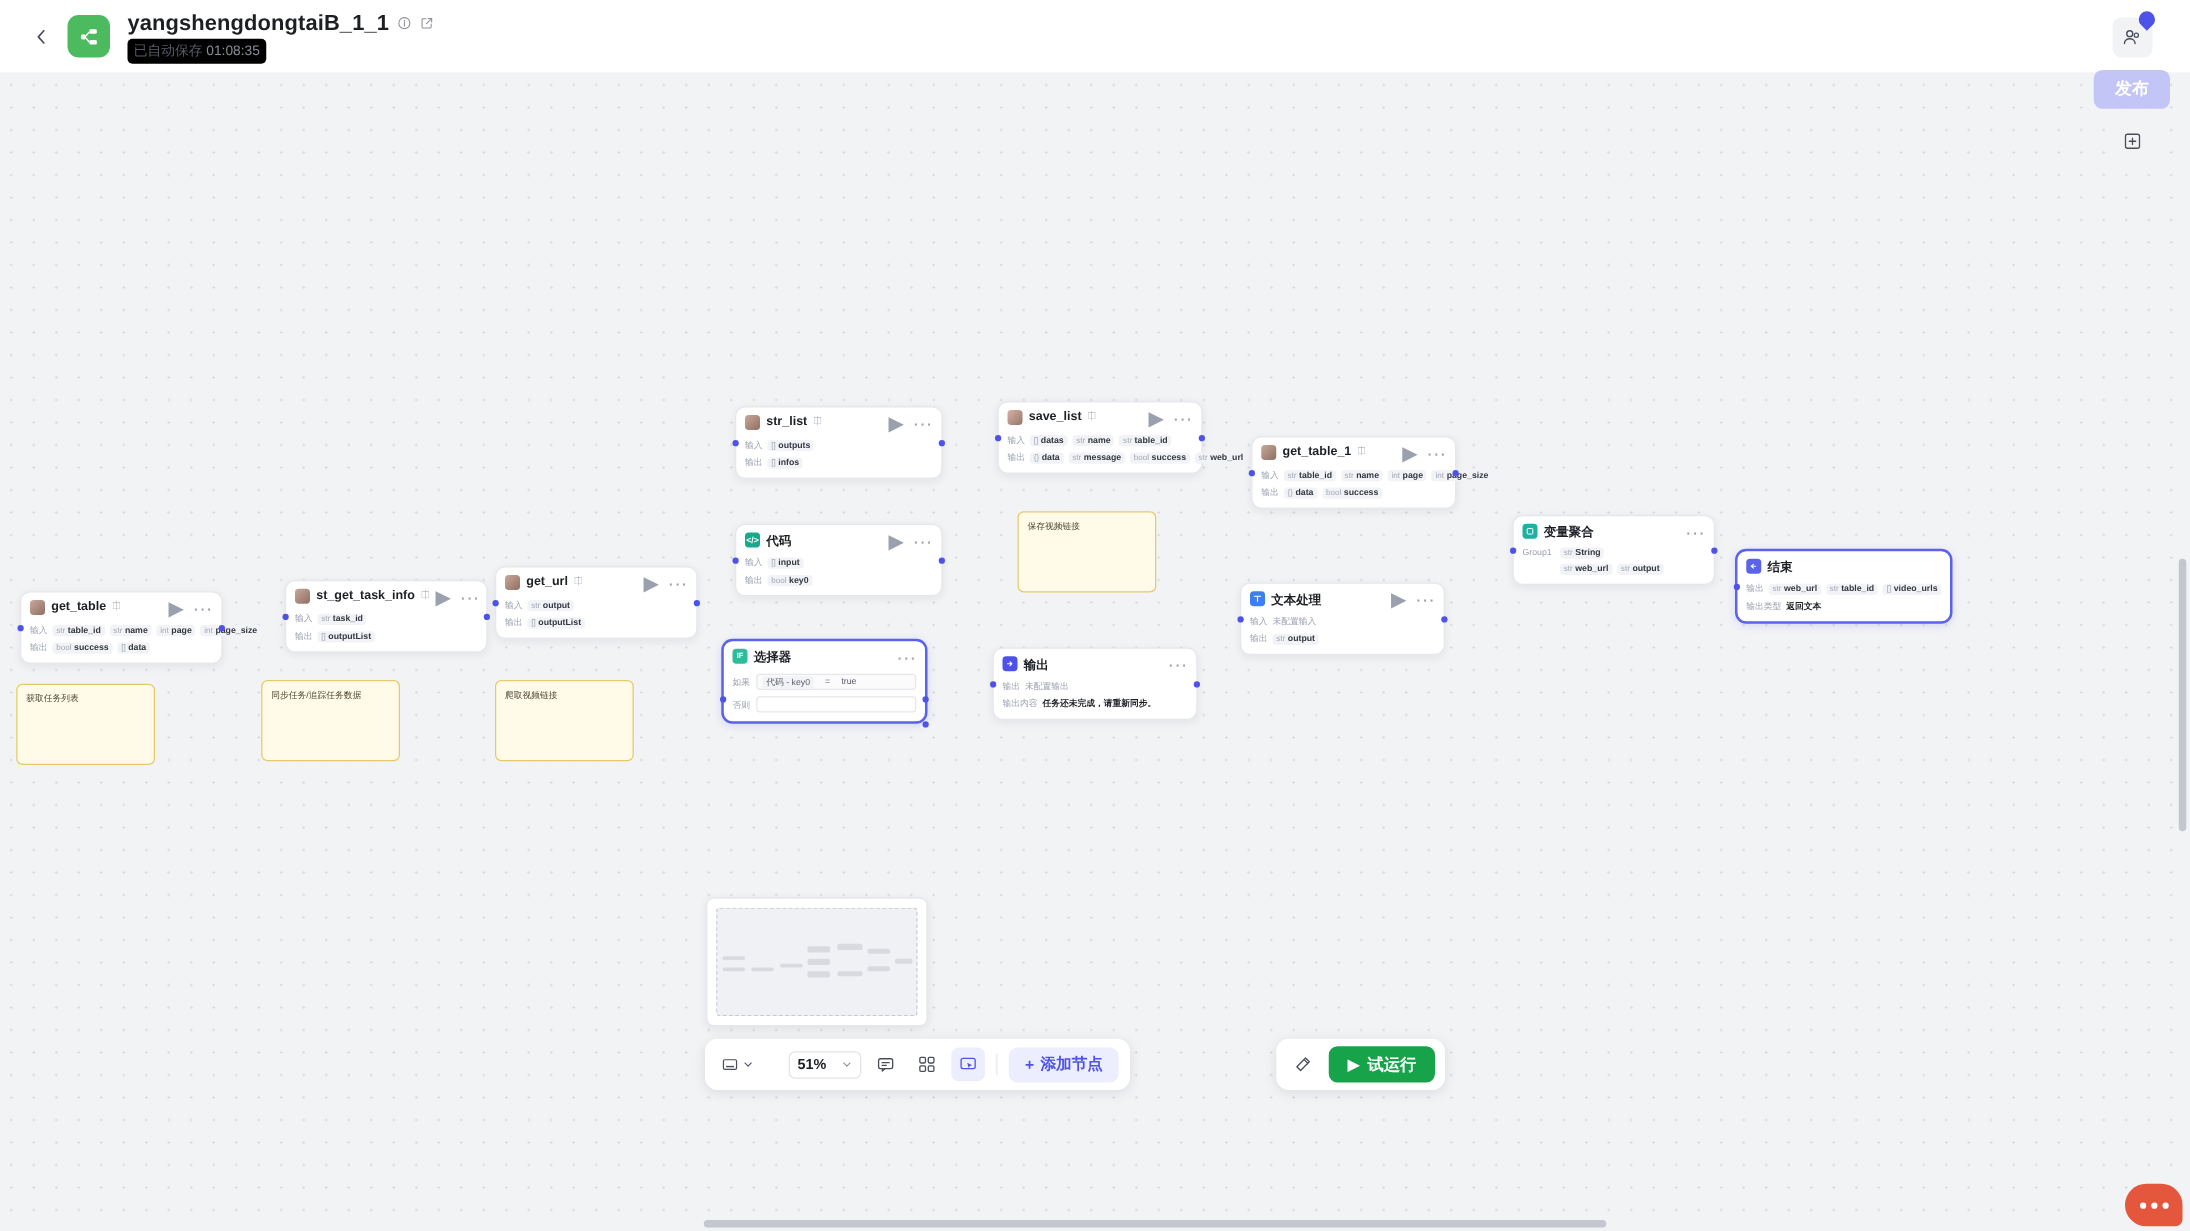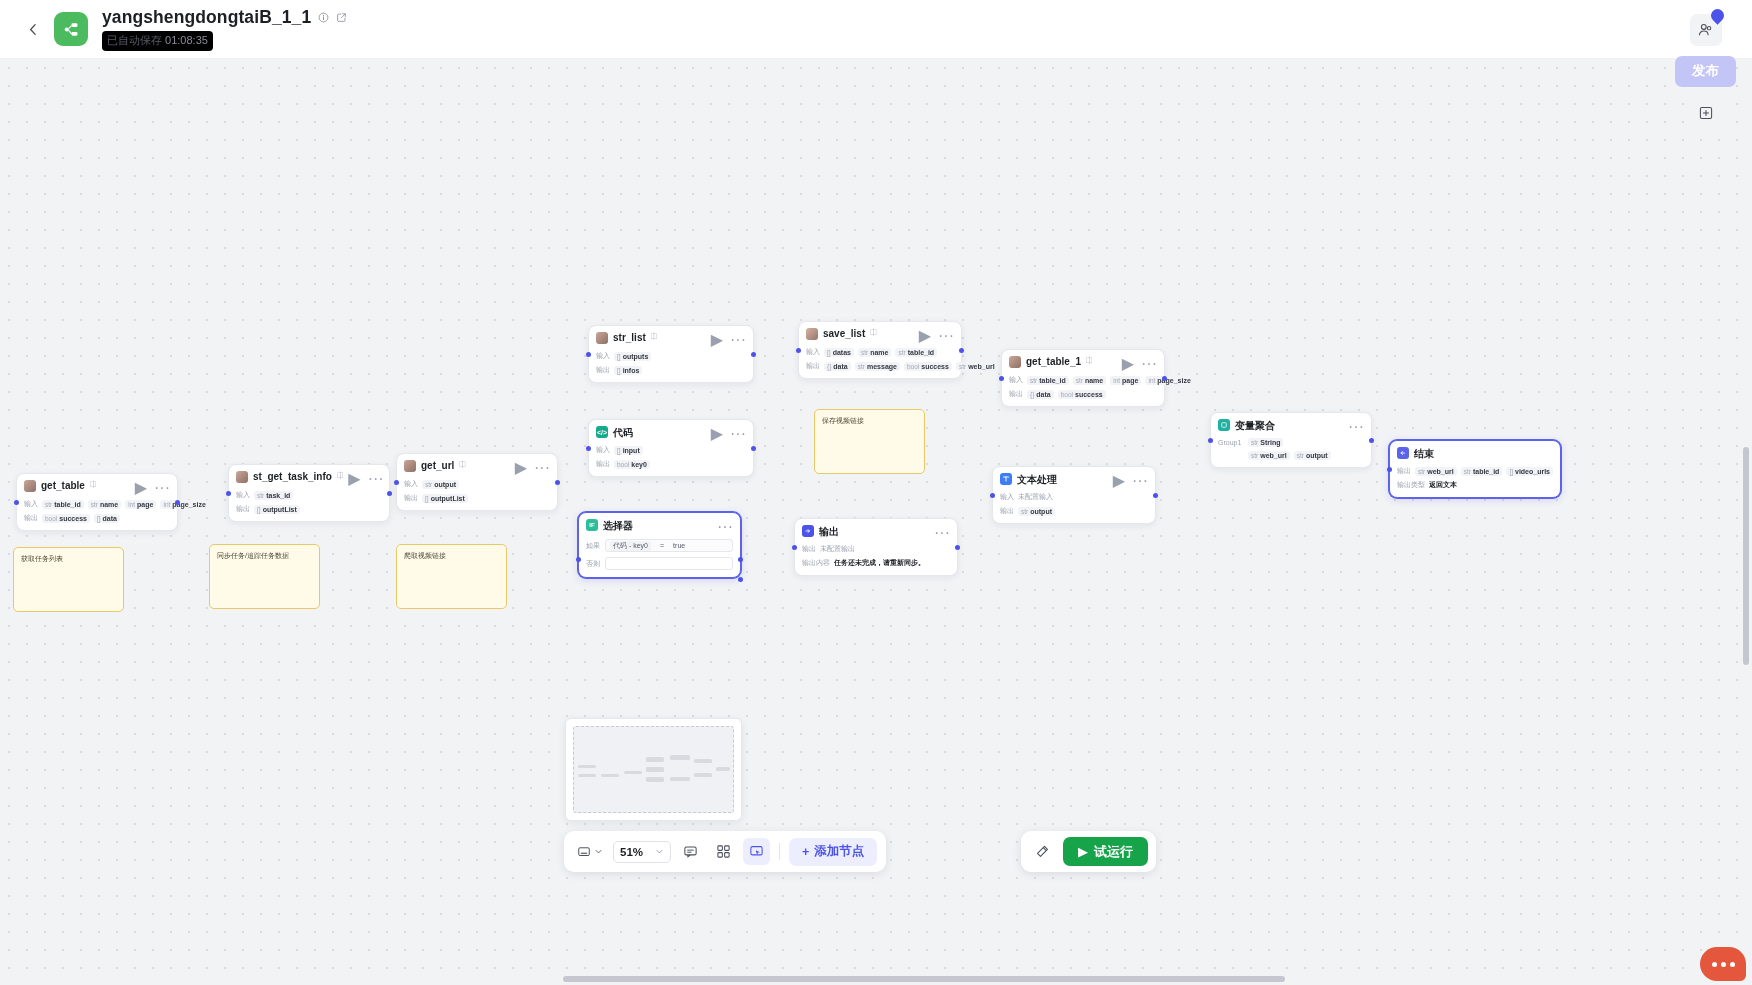--- a/index.html
+++ b/index.html
@@ -172,21 +172,21 @@
   }
   .tb-btn {
     height: 27px; min-width: 27px; border-radius: 6px;
     display: flex; align-items: center; justify-content: center;
     color: #4a4e5a; cursor: pointer; gap: 3px; padding: 0 4px;
   }
   .tb-btn.active { background: #eceefe; color: #4d53e8; }
   .zoom-select {
     height: 22px; border: 1px solid #e1e3e8; border-radius: 5px;
     display: flex; align-items: center; justify-content: space-between;
-    padding: 0 6px; gap: 12px; cursor: pointer; font-size: 11.5px; color: #1c1f23; font-weight: bold;
+    padding: 0 6px; gap: 12px; cursor: pointer; font-size: 11.5px; color: #1c1f23; font-weight: bold; margin-left: 18px;
   }
   .tb-sep { width: 1px; height: 17px; background: #e6e7ec; margin: 0 3px; }
   .add-node-btn {
     height: 28px; padding: 0 13px; background: #eceefe; color: #4d53e8;
     border-radius: 7px; font-size: 12.5px; font-weight: bold;
     display: flex; align-items: center; gap: 5px; cursor: pointer;
   }
   .toolbar2 {
     position: absolute; left: 1021px; top: 772px;
     height: 41px; background: #ffffff;

